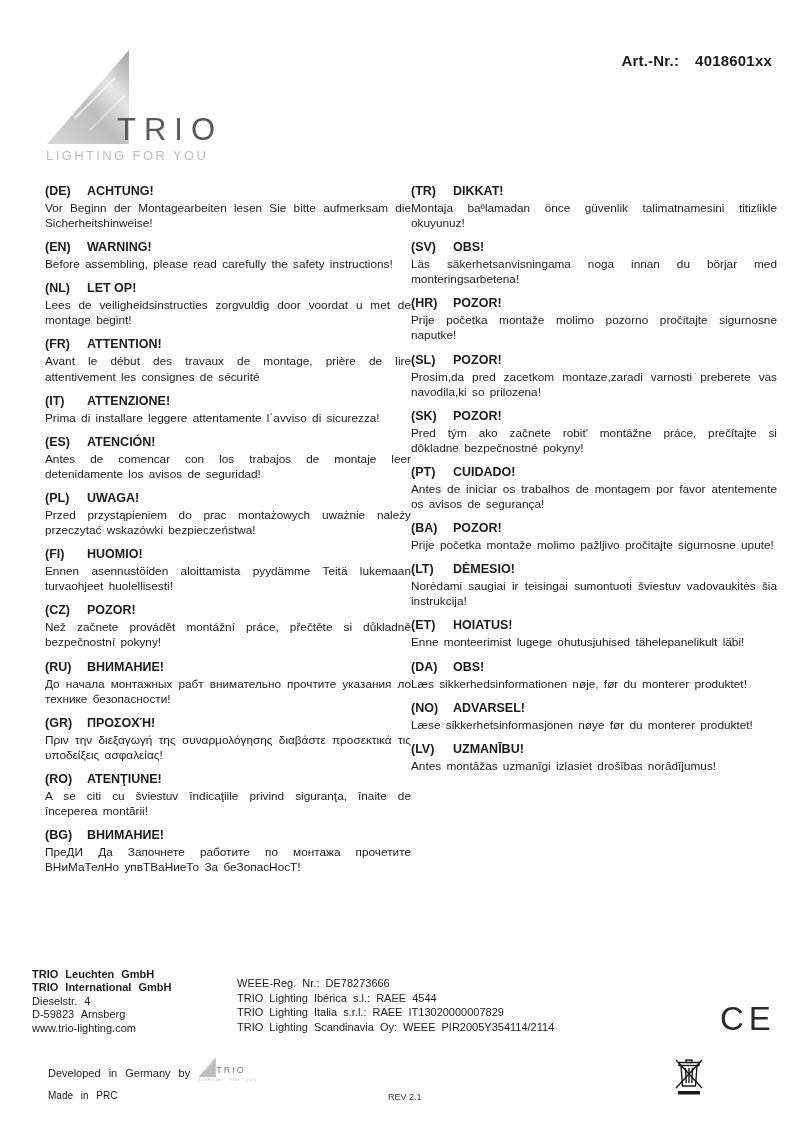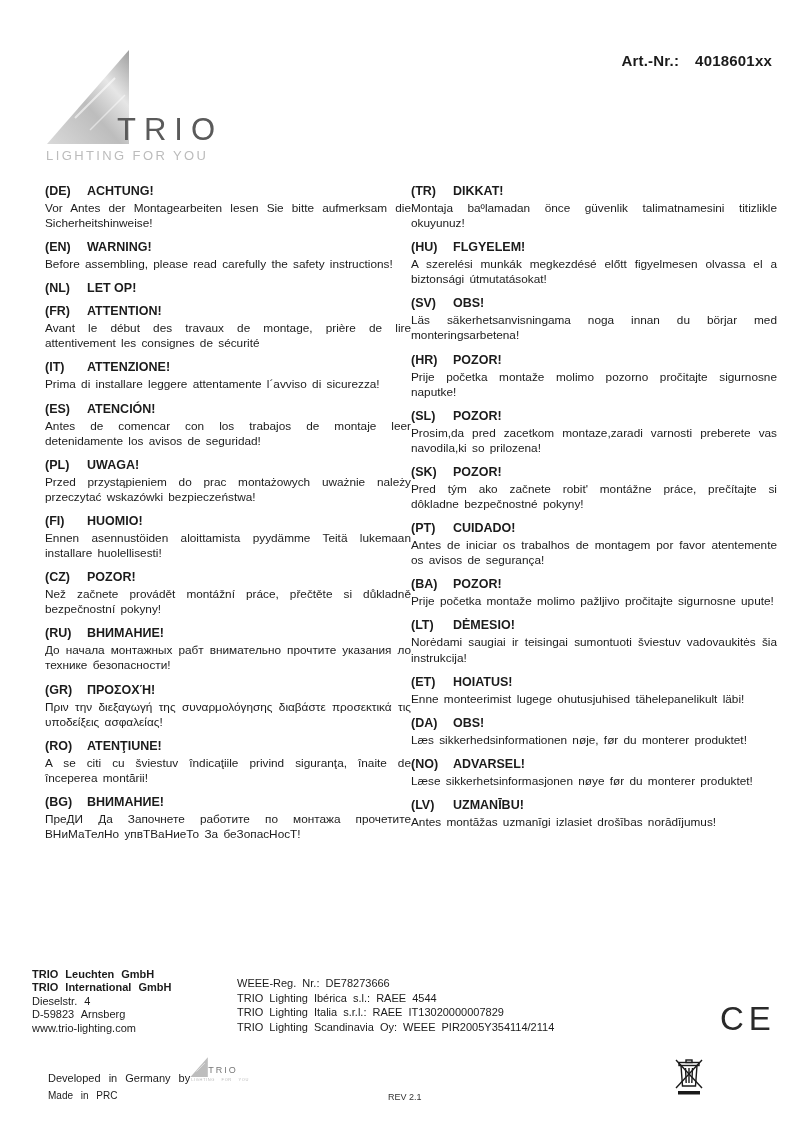--- a/index.html
+++ b/index.html
@@ -66,21 +66,21 @@
     font-size: 11px; line-height: 1.22; word-spacing: 4px;
   }
   .company .b { font-weight: bold; }
   .weee-reg {
     position: absolute; left: 237px; top: 968px;
     font-size: 11px; line-height: 1.32; word-spacing: 3px;
   }
   .dev {
     position: absolute; left: 48px; top: 1054px;
     font-size: 11px; word-spacing: 5px;
-    display: flex; align-items: flex-end; gap: 0;
+    display: flex; align-items: center; gap: 8px;
   }
   .made {
     position: absolute; left: 48px; top: 1082px;
     font-size: 10px; word-spacing: 5px;
   }
   .minilogo { position: relative; width: 60px; height: 28px; margin-top: -6px; }
   .minilogo svg { position: absolute; left: 0; top: 0; }
   .minilogo .brand {
     position: absolute; left: 18px; top: 9px;
     font-size: 9px; letter-spacing: 2px; color: #777;
@@ -127,34 +127,35 @@
     <div class="brand">TRIO</div>
     <div class="tagline">LIGHTING FOR YOU</div>
   </div>
 
   <div class="cols">
     <div class="col" id="col-left">
     <div class="warn">
       <div class="warn-head">
         <span class="code">(DE)</span><span class="title">ACHTUNG!</span>
       </div>
-      <p class="warn-text">Vor Antes der Montagearbeiten lesen Sie bitte aufmerksam die Sicherheitshinweise!</p>
+      <p class="warn-text">Vor Beginn der Montagearbeiten lesen Sie bitte aufmerksam die Sicherheitshinweise!</p>
     </div>
 
     <div class="warn">
       <div class="warn-head">
         <span class="code">(EN)</span><span class="title">WARNING!</span>
       </div>
       <p class="warn-text">Before assembling, please read carefully the safety instructions!</p>
     </div>
 
     <div class="warn">
       <div class="warn-head">
         <span class="code">(NL)</span><span class="title">LET OP!</span>
       </div>
+      <p class="warn-text">Lees de veiligheidsinstructies zorgvuldig door voordat u met de montage begint!</p>
     </div>
 
     <div class="warn">
       <div class="warn-head">
         <span class="code">(FR)</span><span class="title">ATTENTION!</span>
       </div>
       <p class="warn-text">Avant le début des travaux de montage, prière de lire attentivement les consignes de sécurité</p>
     </div>
 
     <div class="warn">
@@ -175,21 +176,21 @@
       <div class="warn-head">
         <span class="code">(PL)</span><span class="title">UWAGA!</span>
       </div>
       <p class="warn-text">Przed przystąpieniem do prac montażowych uważnie należy przeczytać wskazówki bezpieczeństwa!</p>
     </div>
 
     <div class="warn">
       <div class="warn-head">
         <span class="code">(FI)</span><span class="title">HUOMIO!</span>
       </div>
-      <p class="warn-text">Ennen asennustöiden aloittamista pyydämme Teitä lukemaan installare huolellisesti!</p>
+      <p class="warn-text">Ennen asennustöiden aloittamista pyydämme Teitä lukemaan turvaohjeet huolellisesti!</p>
     </div>
 
     <div class="warn">
       <div class="warn-head">
         <span class="code">(CZ)</span><span class="title">POZOR!</span>
       </div>
       <p class="warn-text">Než začnete provádět montážní práce, přečtěte si důkladně bezpečnostní pokyny!</p>
     </div>
 
     <div class="warn">
@@ -221,26 +222,20 @@
     </div>
   </div>
     <div class="col" id="col-right">
     <div class="warn">
       <div class="warn-head">
         <span class="code">(TR)</span><span class="title">DIKKAT!</span>
       </div>
       <p class="warn-text">Montaja baºlamadan önce güvenlik talimatnamesini titizlikle okuyunuz!</p>
     </div>
 
-    <div class="warn">
-      <div class="warn-head">
-        <span class="code">(HU)</span><span class="title">FLGYELEM!</span>
-      </div>
-      <p class="warn-text">A szerelési munkák megkezdésé előtt figyelmesen olvassa el a biztonsági útmutatásokat!</p>
-    </div>
 
     <div class="warn">
       <div class="warn-head">
         <span class="code">(SV)</span><span class="title">OBS!</span>
       </div>
       <p class="warn-text">Läs säkerhetsanvisningama noga innan du börjar med monteringsarbetena!</p>
     </div>
 
     <div class="warn">
       <div class="warn-head">

